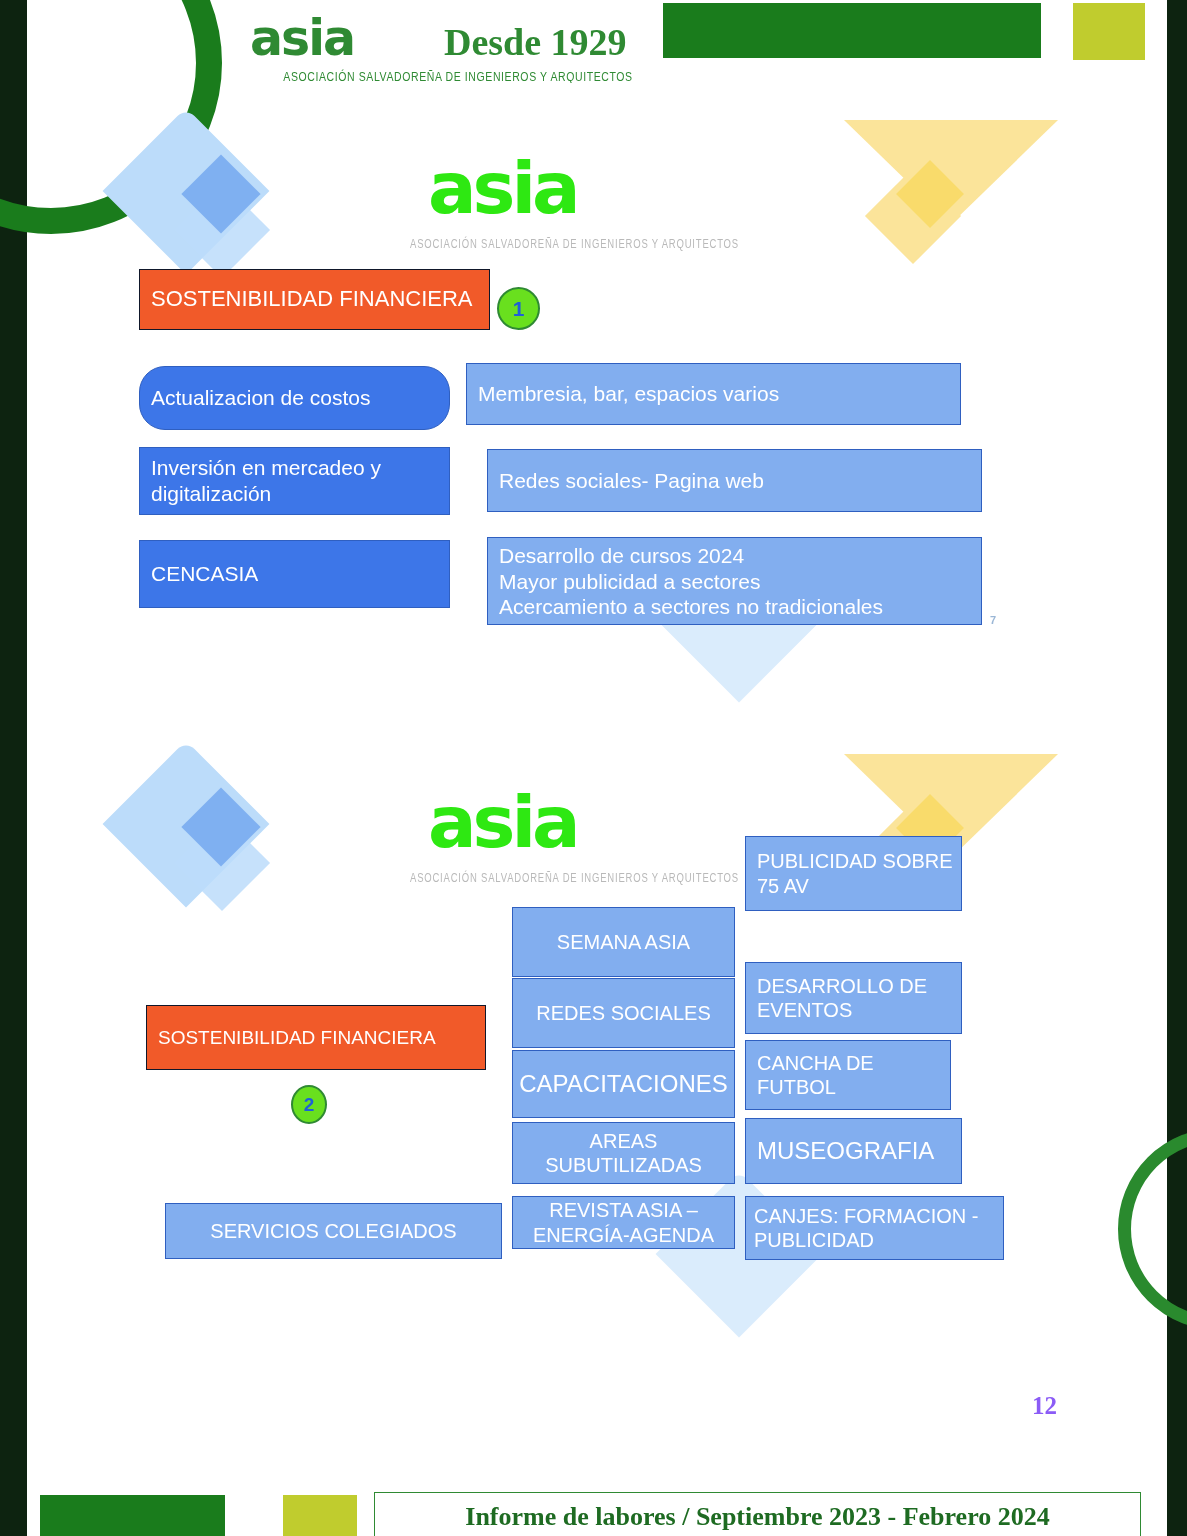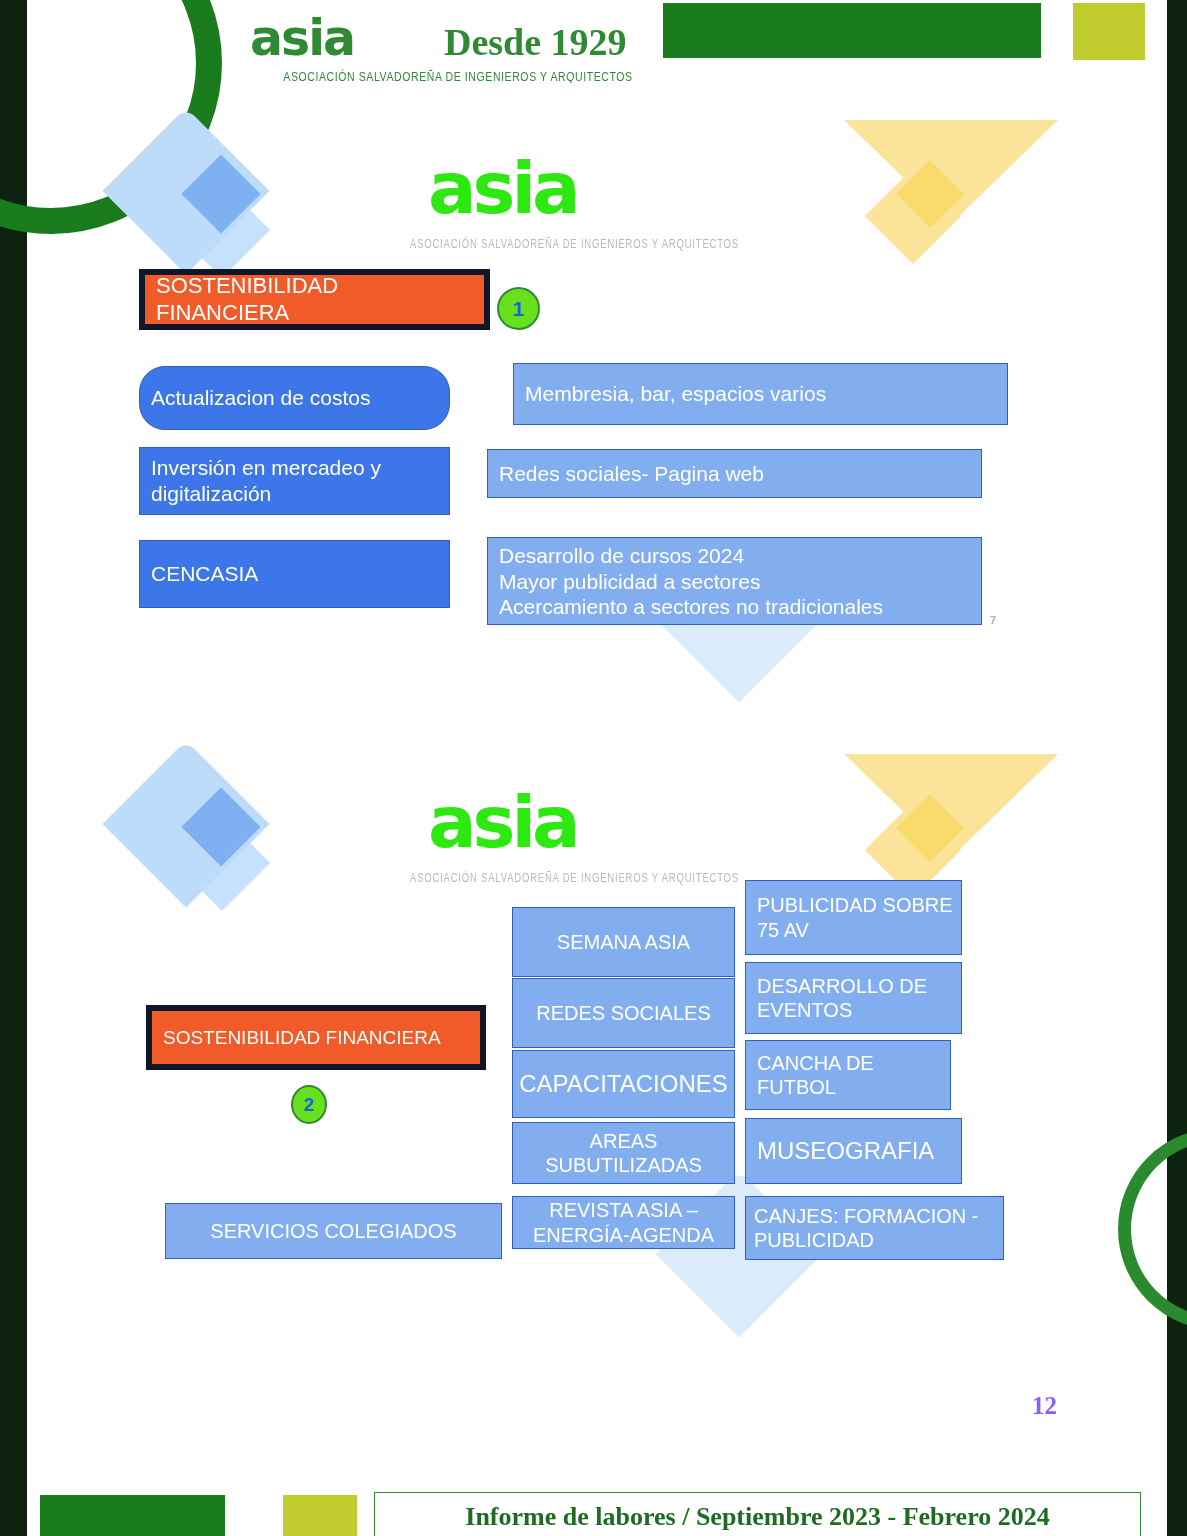--- a/index.html
+++ b/index.html
@@ -97,21 +97,21 @@
   }
 
   
   .box{
     position:absolute;box-sizing:border-box;
     display:flex;align-items:center;
     color:#ffffff;
     font-family:"Liberation Sans", sans-serif;
     line-height:1.22;
   }
-  .box.orange{background:#f15a29;border:6px solid #0f172a;}
+  .box.orange{background:#f15a29;border:1px solid #0f172a;}
   .box.blue  {background:#3d76e8;border:1px solid #2f5fc0;}
   .box.lblue {background:#82aeef;border:1px solid #2f5fc0;}
   .box.pad   {padding-left:11px;padding-right:8px;}
   .box.center{justify-content:center;text-align:center;padding:0 6px;}
 
   
   .badge{
     position:absolute;border-radius:50%;
     background:#69e01e;border:2px solid #2f8a33;
     display:flex;align-items:center;justify-content:center;
@@ -185,24 +185,24 @@
   <div class="box blue pad" style="left:139px;top:366px;width:311px;height:64px;font-size:21px;border-radius:26px;">
     <span>Actualizacion de costos</span>
   </div>
   <div class="box blue pad" style="left:139px;top:447px;width:311px;height:68px;font-size:21px;">
     <span>Inversión en mercadeo y digitalización</span>
   </div>
   <div class="box blue pad" style="left:139px;top:540px;width:311px;height:68px;font-size:21px;">
     <span>CENCASIA</span>
   </div>
 
-  <div class="box lblue pad" style="left:513px;top:363px;width:495px;height:62px;font-size:21px;">
+  <div class="box lblue pad" style="left:466px;top:363px;width:495px;height:62px;font-size:21px;">
     <span>Membresia, bar, espacios varios</span>
   </div>
-  <div class="box lblue pad" style="left:487px;top:449px;width:495px;height:49px;font-size:21px;">
+  <div class="box lblue pad" style="left:487px;top:449px;width:495px;height:63px;font-size:21px;">
     <span>Redes sociales- Pagina web</span>
   </div>
   <div class="box lblue pad" style="left:487px;top:537px;width:495px;height:88px;font-size:21px;align-items:flex-start;padding-top:5px;">
     <span style="white-space:pre-line;">Desarrollo de cursos 2024
 Mayor publicidad a sectores
 Acercamiento a sectores no tradicionales</span>
   </div>
 
   <div class="slide-num" style="left:990px;top:614px;">7</div>
 
@@ -236,21 +236,21 @@
   <div class="box lblue center" style="left:512px;top:1050px;width:223px;height:68px;font-size:24px;">
     <span>CAPACITACIONES</span>
   </div>
   <div class="box lblue center" style="left:512px;top:1122px;width:223px;height:62px;font-size:20px;">
     <span>AREAS SUBUTILIZADAS</span>
   </div>
   <div class="box lblue center" style="left:512px;top:1196px;width:223px;height:53px;font-size:20px;">
     <span>REVISTA ASIA – ENERGÍA-AGENDA</span>
   </div>
 
-  <div class="box lblue pad" style="left:745px;top:880px;width:217px;height:75px;font-size:20px;">
+  <div class="box lblue pad" style="left:745px;top:836px;width:217px;height:75px;font-size:20px;">
     <span>PUBLICIDAD SOBRE 75 AV</span>
   </div>
   <div class="box lblue pad" style="left:745px;top:962px;width:217px;height:72px;font-size:20px;">
     <span>DESARROLLO DE EVENTOS</span>
   </div>
   <div class="box lblue pad" style="left:745px;top:1040px;width:206px;height:70px;font-size:20px;">
     <span>CANCHA DE FUTBOL</span>
   </div>
   <div class="box lblue pad" style="left:745px;top:1118px;width:217px;height:66px;font-size:24px;">
     <span>MUSEOGRAFIA</span>

